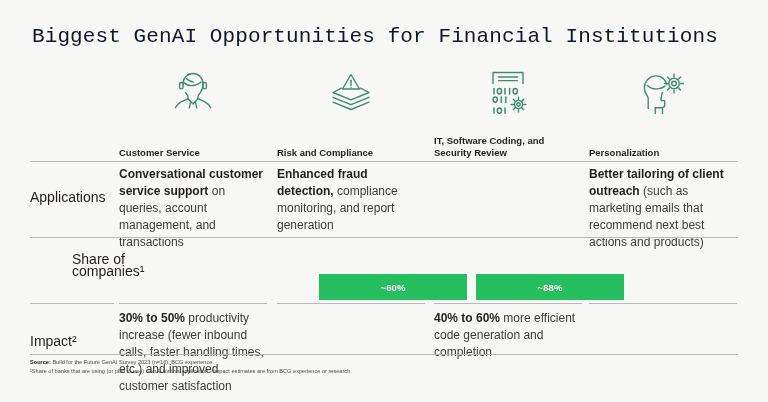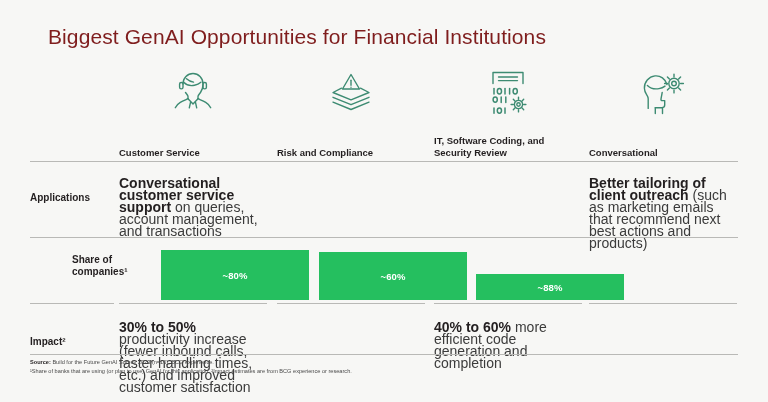--- a/index.html
+++ b/index.html
@@ -16,26 +16,26 @@
   }
   .slide {
     position: relative;
     width: 768px;
     height: 402px;
     background: #f7f7f5;
     box-sizing: border-box;
   }
   .title {
     position: absolute;
-    left: 48px;
+    left: 32px;
     top: 25px;
-    font-family: Liberation Sans, sans-serif;
+    font-family: Liberation Mono, monospace;
     font-size: 21px;
     font-weight: 400;
-    color: #7f1d1d;
+    color: #0f172a;
     letter-spacing: 0.1px;
     white-space: nowrap;
   }
 
   
   .grid {
     position: absolute;
     left: 30px;
     top: 58px;
     width: 708px;
@@ -74,32 +74,32 @@
   .hr {
     position: absolute;
     height: 1px;
     background: #b9b9b6;
   }
 
   
   .apps-row { position: absolute; top: 104px; left: 0; width: 708px; height: 72px; }
   .cell-text {
     position: absolute;
-    top: 15px;
+    top: 4px;
     width: 150px;
+    font-size: 12px;
+    line-height: 17px;
+    color: #3b3b3b;
+  }
+  .cell-text b { color: #231f20; font-weight: bold; }
+
+  .rowname {
+    position: absolute;
     font-size: 14px;
-    line-height: 12px;
-    color: #3b3b3b;
-  }
-  .cell-text b { color: #231f20; font-weight: bold; }
-
-  .rowname {
-    position: absolute;
-    font-size: 10px;
-    font-weight: bold;
+    font-weight: normal;
     color: #231f20;
     line-height: 11.5px;
   }
 
   
   .share-row { position: absolute; top: 180px; left: 14px; width: 708px; height: 62px; margin-left: 28px; }
   .bar-slot {
     position: absolute;
     bottom: 0;
     width: 148px;
@@ -229,51 +229,49 @@
       <div class="hdr col-0">
         <div class="hdr-inner">Customer Service</div>
       </div>
       <div class="hdr col-1">
         <div class="hdr-inner">Risk and Compliance</div>
       </div>
       <div class="hdr col-2">
         <div class="hdr-inner">IT, Software Coding, and Security Review</div>
       </div>
       <div class="hdr col-3">
-        <div class="hdr-inner">Conversational</div>
+        <div class="hdr-inner">Personalization</div>
       </div>
     </div>
 
     <div class="hr" style="top:103px;left:0;width:708px"></div>
 
     <div class="apps-row">
       <div class="rowname" style="top:30px;left:0;width:84px">Applications</div>
       <div class="cell-text col-0">
         <b>Conversational customer service support</b><span> on queries, account management, and transactions</span>
       </div>
+      <div class="cell-text col-1">
+        <b>Enhanced fraud detection,</b><span> compliance monitoring, and report generation</span>
+      </div>
       <div class="cell-text col-3">
         <b>Better tailoring of client outreach</b><span> (such as marketing emails that recommend next best actions and products)</span>
       </div>
     </div>
 
     <div class="hr" style="top:179px;left:0;width:708px"></div>
 
     <div class="share-row">
       <div class="rowname" style="top:16px;left:0;width:84px">
         <div>Share of</div>
         <div>companies¹</div>
       </div>
 
-      <div class="bar-slot col-0">
-        <div class="bar" style="height:50px">
-          <span class="bar-label">~80%</span>
-        </div>
-      </div>
       <div class="bar-slot col-1">
-        <div class="bar" style="height:48px">
+        <div class="bar" style="height:26px">
           <span class="bar-label">~60%</span>
         </div>
       </div>
       <div class="bar-slot col-2">
         <div class="bar" style="height:26px">
           <span class="bar-label">~88%</span>
         </div>
       </div>
     </div>
 

